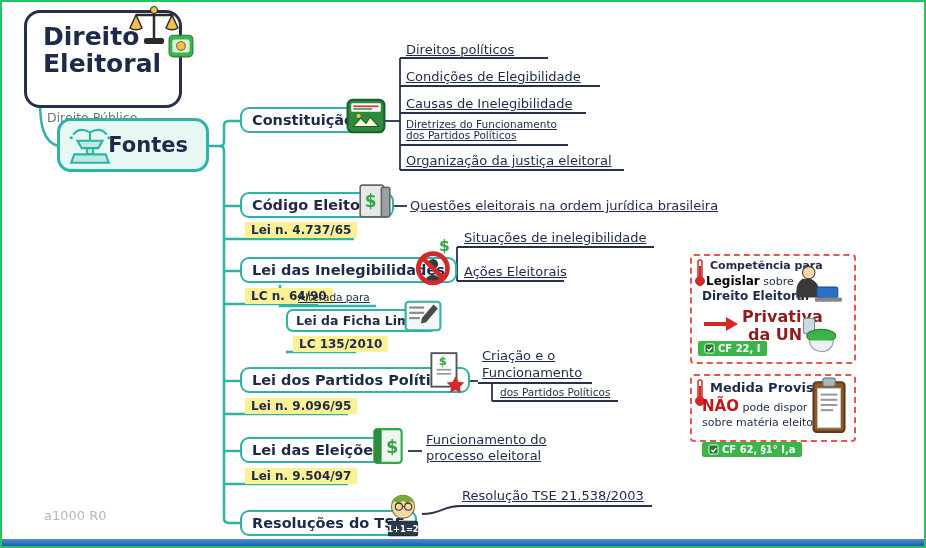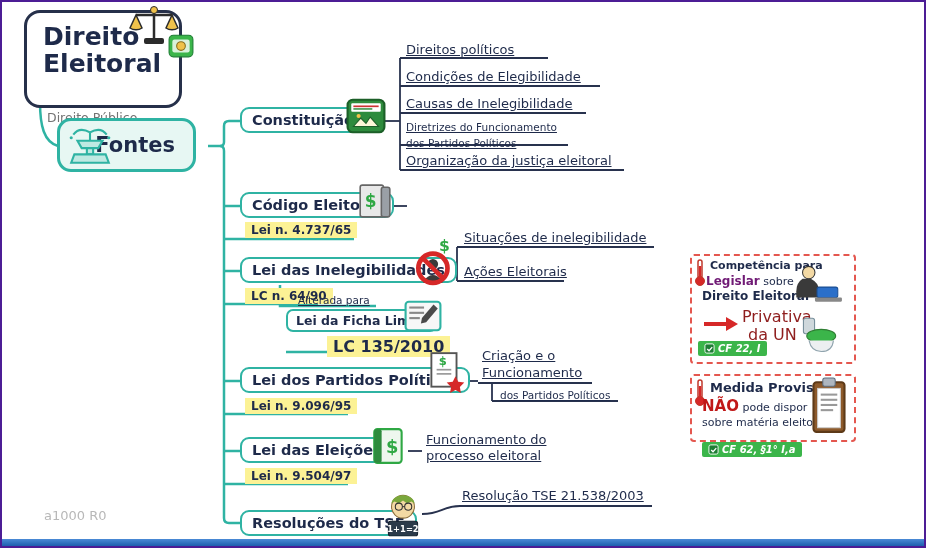--- a/index.html
+++ b/index.html
@@ -1,38 +1,38 @@
 <!DOCTYPE html>
 <html><head>
 <meta charset="utf-8">
 <style>
   html,body{margin:0;padding:0;background:#fff;}
   body{font-family:"DejaVu Sans","Liberation Sans",sans-serif;}
-  .canvas{position:relative;width:926px;height:548px;border:2px solid #4c1d95;box-sizing:border-box;background:#fff;overflow:hidden;}
+  .canvas{position:relative;width:926px;height:548px;border:2px solid #22c55e;box-sizing:border-box;background:#fff;overflow:hidden;}
   .wires{position:absolute;left:0;top:0;width:926px;height:548px;}
   .node{position:absolute;background:#fff;border:2.5px solid #2fb3a3;border-radius:9px;padding:3px 10px;font-weight:bold;font-size:14.5px;color:#1e2a4a;white-space:nowrap;z-index:2;}
   .node.small{font-size:12.5px;padding:2px 8px;border-width:2px;border-radius:7px;}
   .law{position:absolute;background:#fcf295;color:#1e2a4a;font-weight:bold;font-size:12px;padding:1px 6px;white-space:nowrap;z-index:2;}
-  .law.small{font-size:16px;margin-left:34px;}
+  .law.small{font-size:12px;}
   .child{position:absolute;color:#1e2a4a;font-size:13px;white-space:nowrap;z-index:2;text-decoration:underline;}
-  .child.small{font-size:10.5px;line-height:16px;}
+  .child.small{font-size:10.5px;line-height:11px;}
   .pre{white-space:pre-line;}
   .icon{position:absolute;line-height:0;z-index:3;}
   .root{position:absolute;left:22px;top:8px;width:152px;height:92px;border:3px solid #26304a;border-radius:16px;background:#fff;z-index:2;}
   .root-title{position:absolute;left:16px;top:10px;font-size:25px;line-height:27px;font-weight:bold;color:#1e2a4a;white-space:pre-line;}
   .root-sub{position:absolute;left:20px;top:68px;font-size:12.5px;color:#737373;margin-top:29px;}
-  .fontes{position:absolute;left:55px;top:116px;width:139px;height:54px;box-sizing:border-box;background:#e7f7f3;border:3px solid #2fb3a3;border-radius:14px;display:flex;align-items:center;justify-content:flex-end;padding-right:18px;font-size:21px;font-weight:bold;color:#1e2a4a;z-index:2;}
+  .fontes{position:absolute;left:55px;top:116px;width:152px;height:54px;box-sizing:border-box;background:#e7f7f3;border:3px solid #2fb3a3;border-radius:14px;display:flex;align-items:center;justify-content:flex-end;padding-right:18px;font-size:21px;font-weight:bold;color:#1e2a4a;z-index:2;}
   .note{position:absolute;border:2px dashed #e4574f;border-radius:4px;background:#fff;z-index:2;}
   .n-txt{position:absolute;color:#1e2a4a;font-size:11px;white-space:nowrap;z-index:3;}
   .n-bold{font-weight:bold;font-size:12px;}
   .n-title{font-weight:bold;font-size:13px;}
-  .red{color:#701a75;font-weight:bold;}
-  .bigred{position:absolute;color:#8f1d1d;font-weight:normal;font-size:16px;white-space:nowrap;z-index:3;text-align:right;}
+  .red{color:#000000;font-weight:bold;}
+  .bigred{position:absolute;color:#8f1d1d;font-weight:bold;font-size:16px;white-space:nowrap;z-index:3;text-align:right;}
   .nao{font-size:15px;font-weight:800;color:#c01818;}
-  .badge{position:absolute;display:inline-flex;align-items:center;gap:3px;background:#3bb54a;color:#fff;font-size:10px;font-weight:bold;padding:2px 6px;border-radius:2px;white-space:nowrap;z-index:3;font-style:italic;}
+  .badge{position:absolute;display:inline-flex;align-items:center;gap:3px;background:#3bb54a;color:#fff;font-size:10px;font-weight:bold;padding:2px 6px;border-radius:2px;white-space:nowrap;z-index:3;}
   .wm{position:absolute;left:42px;top:506px;font-size:13px;color:#b8b8b8;z-index:1;}
   .bottom-bar{position:absolute;left:0;bottom:0;width:100%;height:7px;background:linear-gradient(#4b8ad6,#1d5fae);z-index:4;}
 </style>
 </head>
 <body>
 
 <div class="canvas">
 
   <svg class="wires" viewBox="0 0 926 548">
     <g stroke="#2fb3a3" stroke-width="2.5" fill="none">
@@ -136,20 +136,21 @@
     <span>Código Eleitoral</span>
   </div>
   <span class="icon" style="left:356px;top:181px">
     <svg width="34" height="36" viewBox="0 0 32 34">
       <rect x="2" y="2" width="22" height="30" rx="2" fill="#e8e8e8" stroke="#666" stroke-width="1.5"></rect>
       <rect x="22" y="4" width="8" height="28" rx="2" fill="#9aa0a6" stroke="#666" stroke-width="1.5"></rect>
       <text x="12" y="23" font-size="16" font-weight="bold" fill="#2fa844" text-anchor="middle">$</text>
     </svg>
   </span>
   <div class="law" style="left:243px;top:220px">Lei n. 4.737/65</div>
+  <div class="child" style="left:408px;top:196px">Questões eleitorais na ordem jurídica brasileira</div>
 
   <div class="node" style="left:238px;top:255px">
     <span>Lei das Inelegibilidades</span>
   </div>
   <span class="icon" style="left:410px;top:234px">
     <svg width="46" height="50" viewBox="0 0 44 48">
       <text x="31" y="14" font-size="15" font-weight="bold" fill="#2fa844" text-anchor="middle">$</text>
       <circle cx="20" cy="27" r="5" fill="#3a3a3a"></circle>
       <path d="M11 43 q9 -11 18 0 l0 2 -18 0 z" fill="#3a3a3a"></path>
       <circle cx="20" cy="31" r="14" fill="none" stroke="#d62828" stroke-width="4.5"></circle>

